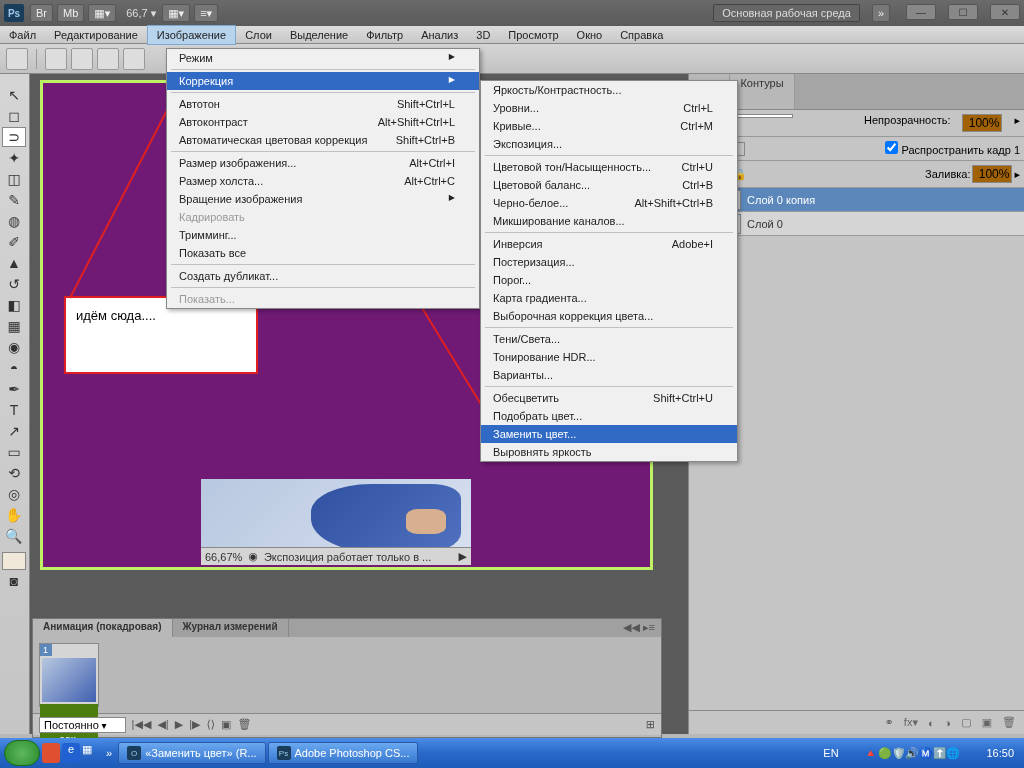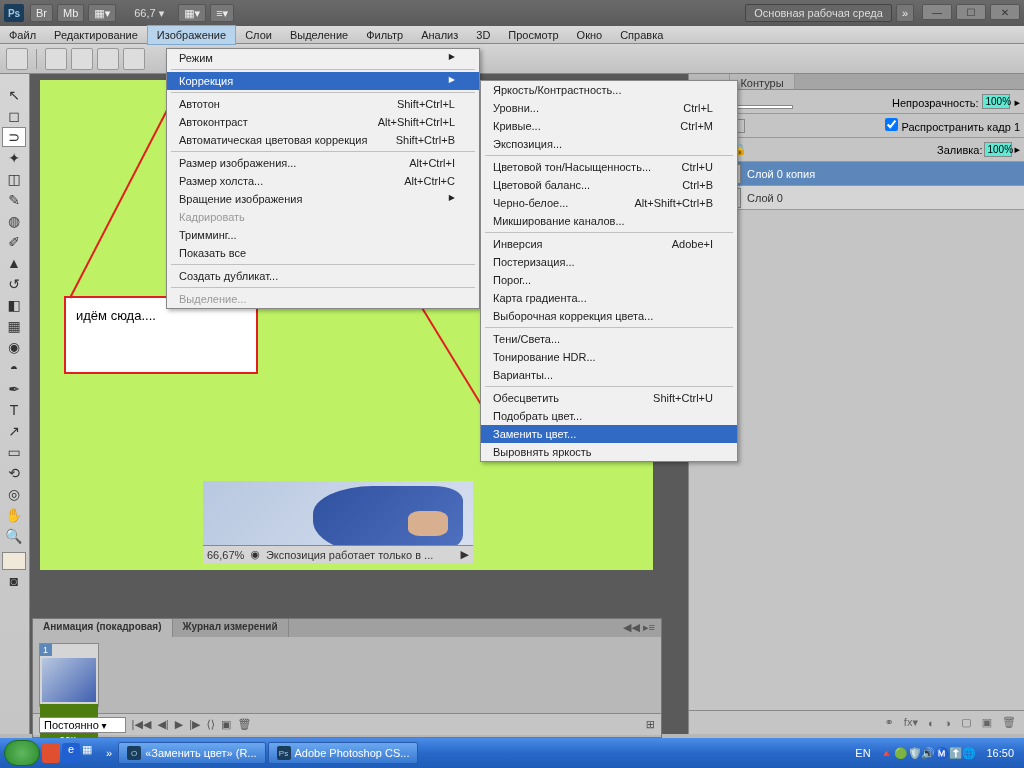--- a/index.html
+++ b/index.html
@@ -1,45 +1,45 @@
 <!DOCTYPE html>
 <html><head>
 <meta charset="utf-8">
 <style>
 *{margin:0;padding:0;box-sizing:border-box;font-family:Tahoma,Arial,sans-serif;font-size:11px;user-select:none}
 body{width:1024px;height:768px;background:#b8b8b8;overflow:hidden;position:relative}
 .titlebar{height:26px;background:linear-gradient(#6a6a6a,#5a5a5a);display:flex;align-items:center;padding:0 4px;color:#ddd}
 .ps-icon{width:20px;height:18px;background:#1a3d5c;color:#9ec9e8;font-weight:bold;font-size:10px;display:flex;align-items:center;justify-content:center;border-radius:2px;margin-right:6px}
 .tb-btn{background:#777;border:1px solid #555;padding:2px 5px;margin-right:4px;color:#eee;border-radius:2px;height:18px;display:inline-flex;align-items:center}
-.tb-zoom{color:#ddd;margin:0 14px}
-.tb-right{margin-left:auto;display:flex;gap:4px}
+.tb-zoom{color:#ddd;margin:0 6px}
+.tb-right{margin-left:auto;display:flex;gap:12px}
 .win-btn{background:#888;border:1px solid #555;width:30px;height:16px;border-radius:2px;color:#333;display:flex;align-items:center;justify-content:center;font-size:10px}
 .workspace-btn{background:#666;border:1px solid #444;padding:2px 8px;color:#ddd;border-radius:2px}
 .menubar{height:18px;background:linear-gradient(#dcdcdc,#c8c8c8);display:flex;align-items:center;padding:0 0;border-bottom:1px solid #888}
 .menu-item{padding:3px 9px;color:#222}
 .menu-item.active{background:#b8d4ed;border:1px solid #7da8d0}
 .options-bar{height:30px;background:linear-gradient(#d5d5d5,#c2c2c2);border-bottom:1px solid #888;display:flex;align-items:center;padding:0 6px;gap:4px}
 .opt-btn{width:22px;height:22px;background:#ddd;border:1px solid #999;border-radius:2px}
 .main{display:flex;height:calc(100% - 108px);position:relative}
 .toolbox{width:30px;background:linear-gradient(#d5d5d5,#c5c5c5);border-right:1px solid #888;padding:4px 2px;display:flex;flex-direction:column;gap:1px}
 .tool{width:24px;height:20px;display:flex;align-items:center;justify-content:center;color:#333;font-size:14px;border:1px solid transparent}
 .tool.sel{background:#fff;border:1px solid #888}
 .canvas-area{flex:1;background:#5a5a5a;position:relative;display:flex;flex-direction:column}
-.doc{position:absolute;left:10px;top:6px;width:613px;height:490px;background:#bef264;border:5px solid #bef264}
+.doc{position:absolute;left:10px;top:6px;width:613px;height:490px;background:#701a75;border:3px solid #bef264}
 .doc-img{position:absolute;left:158px;top:396px;width:270px;height:80px;background:linear-gradient(135deg,#b8c8e0,#d8e0f0);overflow:hidden}
 .img-figure{position:absolute;right:10px;top:5px;width:150px;height:70px;background:linear-gradient(135deg,#3050a0,#5070c0);border-radius:40% 20% 30% 50%}
 .hand{position:absolute;right:25px;top:30px;width:40px;height:25px;background:#d8b090;border-radius:30%}
 .statusbar{position:absolute;bottom:2px;left:158px;width:270px;height:18px;background:#d5d5d5;border-top:1px solid #888;display:flex;align-items:center;font-size:10px;padding:0 4px;color:#333}
 .right-panels{width:336px;background:#b8b8b8;border-left:1px solid #888;display:flex;flex-direction:column}
-.panel-tabs{display:flex;background:#a5a5a5;border-bottom:1px solid #888;height:16px}
+.panel-tabs{display:flex;background:#a5a5a5;border-bottom:1px solid #888;height:36px}
 .tab{padding:3px 10px;background:#b8b8b8;border-right:1px solid #999;color:#333}
-.layers-head{background:#c5c5c5;padding:4px;display:flex;align-items:flex-end;gap:4px;border-bottom:1px solid #999}
+.layers-head{background:#c5c5c5;padding:4px;display:flex;align-items:flex-start;gap:12px;border-bottom:1px solid #999}
 .layers-head2{background:#c5c5c5;padding:4px;display:flex;align-items:center;gap:2px;border-bottom:1px solid #999;font-size:10px}
 .dd{background:#fff;border:1px solid #888;padding:1px 18px 1px 4px;font-size:10px}
-.nb{width:28px;background:#5eead4;border:1px solid #888;padding:1px 2px;font-size:10px;text-align:right}
+.nb{width:40px;background:#a16207;border:1px solid #888;padding:1px 2px;font-size:12px;text-align:right}
 .layer-row{display:flex;align-items:center;height:24px;border-bottom:1px solid #999;padding:0 4px;gap:6px}
 .layer-row.sel{background:#5b87bb;color:#fff}
 .layer-row:not(.sel){background:#d5d5d5;color:#333}
 .eye{width:14px;height:14px;background:#fff;border:1px solid #888;border-radius:2px}
 .thumb{width:28px;height:20px;background:#ccc;border:1px solid #888}
 .layers-foot{height:24px;background:#c5c5c5;border-top:1px solid #888;display:flex;align-items:center;justify-content:flex-end;gap:10px;padding:0 8px;color:#666}
 .anim-panel{position:absolute;bottom:30px;left:32px;width:630px;height:120px;background:#b8b8b8;border:1px solid #777}
 .anim-tabs{display:flex;background:#a0a0a0;height:18px}
 .atab{padding:2px 10px;font-size:10px;color:#333;border-right:1px solid #888;font-weight:bold}
 .atab.active{background:#b8b8b8}
@@ -57,21 +57,21 @@
 .dd-item.dis{color:#999}
 .dd-item.arr::after{content:"▶";font-size:8px;margin-left:auto}
 .dd-sep{height:1px;background:#c0c0c0;margin:2px 4px}
 .callout{position:absolute;left:64px;top:296px;width:194px;height:78px;background:#fff;border:2px solid #e02020;padding:10px;font-size:13px;z-index:90}
 .arrow{position:absolute;z-index:95;pointer-events:none}
 .arrow line{stroke:#e02020;stroke-width:2}
 .arrow polygon{fill:#e02020}
 .taskbar{position:absolute;bottom:0;left:0;right:0;height:30px;background:linear-gradient(#4a8de8,#2968c8,#1e5cb8);display:flex;align-items:center;padding:0 4px;gap:2px}
 .start{width:36px;height:26px;background:radial-gradient(circle,#5fb85f,#2a8a2a);border-radius:13px;border:1px solid #1a6a1a}
 .task-item{background:linear-gradient(#6aa8f0,#3878d0);border:1px solid #2858a8;padding:3px 8px;color:#fff;font-size:10px;border-radius:2px;display:flex;align-items:center;gap:4px}
-.tray{margin-left:auto;display:flex;align-items:center;gap:4px;color:#fff;font-size:10px;padding:0 6px}
+.tray{margin-left:auto;display:flex;align-items:center;gap:20px;color:#fff;font-size:10px;padding:0 6px}
 .sm-icon{width:14px;height:14px;border:1px solid #888;display:inline-block}
 </style>
 </head>
 <body>
 
 <div class="titlebar">
   <div class="ps-icon">Ps</div>
   <div class="tb-btn">Br</div>
   <div class="tb-btn">Mb</div>
   <div class="tb-btn">▦▾</div>
@@ -272,21 +272,21 @@
     </div>
     <div class="dd-item">
       <span>Показать все</span>
     </div>
     <div class="dd-sep"></div>
     <div class="dd-item">
       <span>Создать дубликат...</span>
     </div>
     <div class="dd-sep"></div>
     <div class="dd-item dis">
-      <span>Выделение...</span>
+      <span>Показать...</span>
     </div>
   </div>
 
 <div class="dropdown dd2" id="dd2">
     <div class="dd-item">
       <span>Яркость/Контрастность...</span>
     </div>
     <div class="dd-item">
       <span>Уровни...</span>
       <span>Ctrl+L</span>

